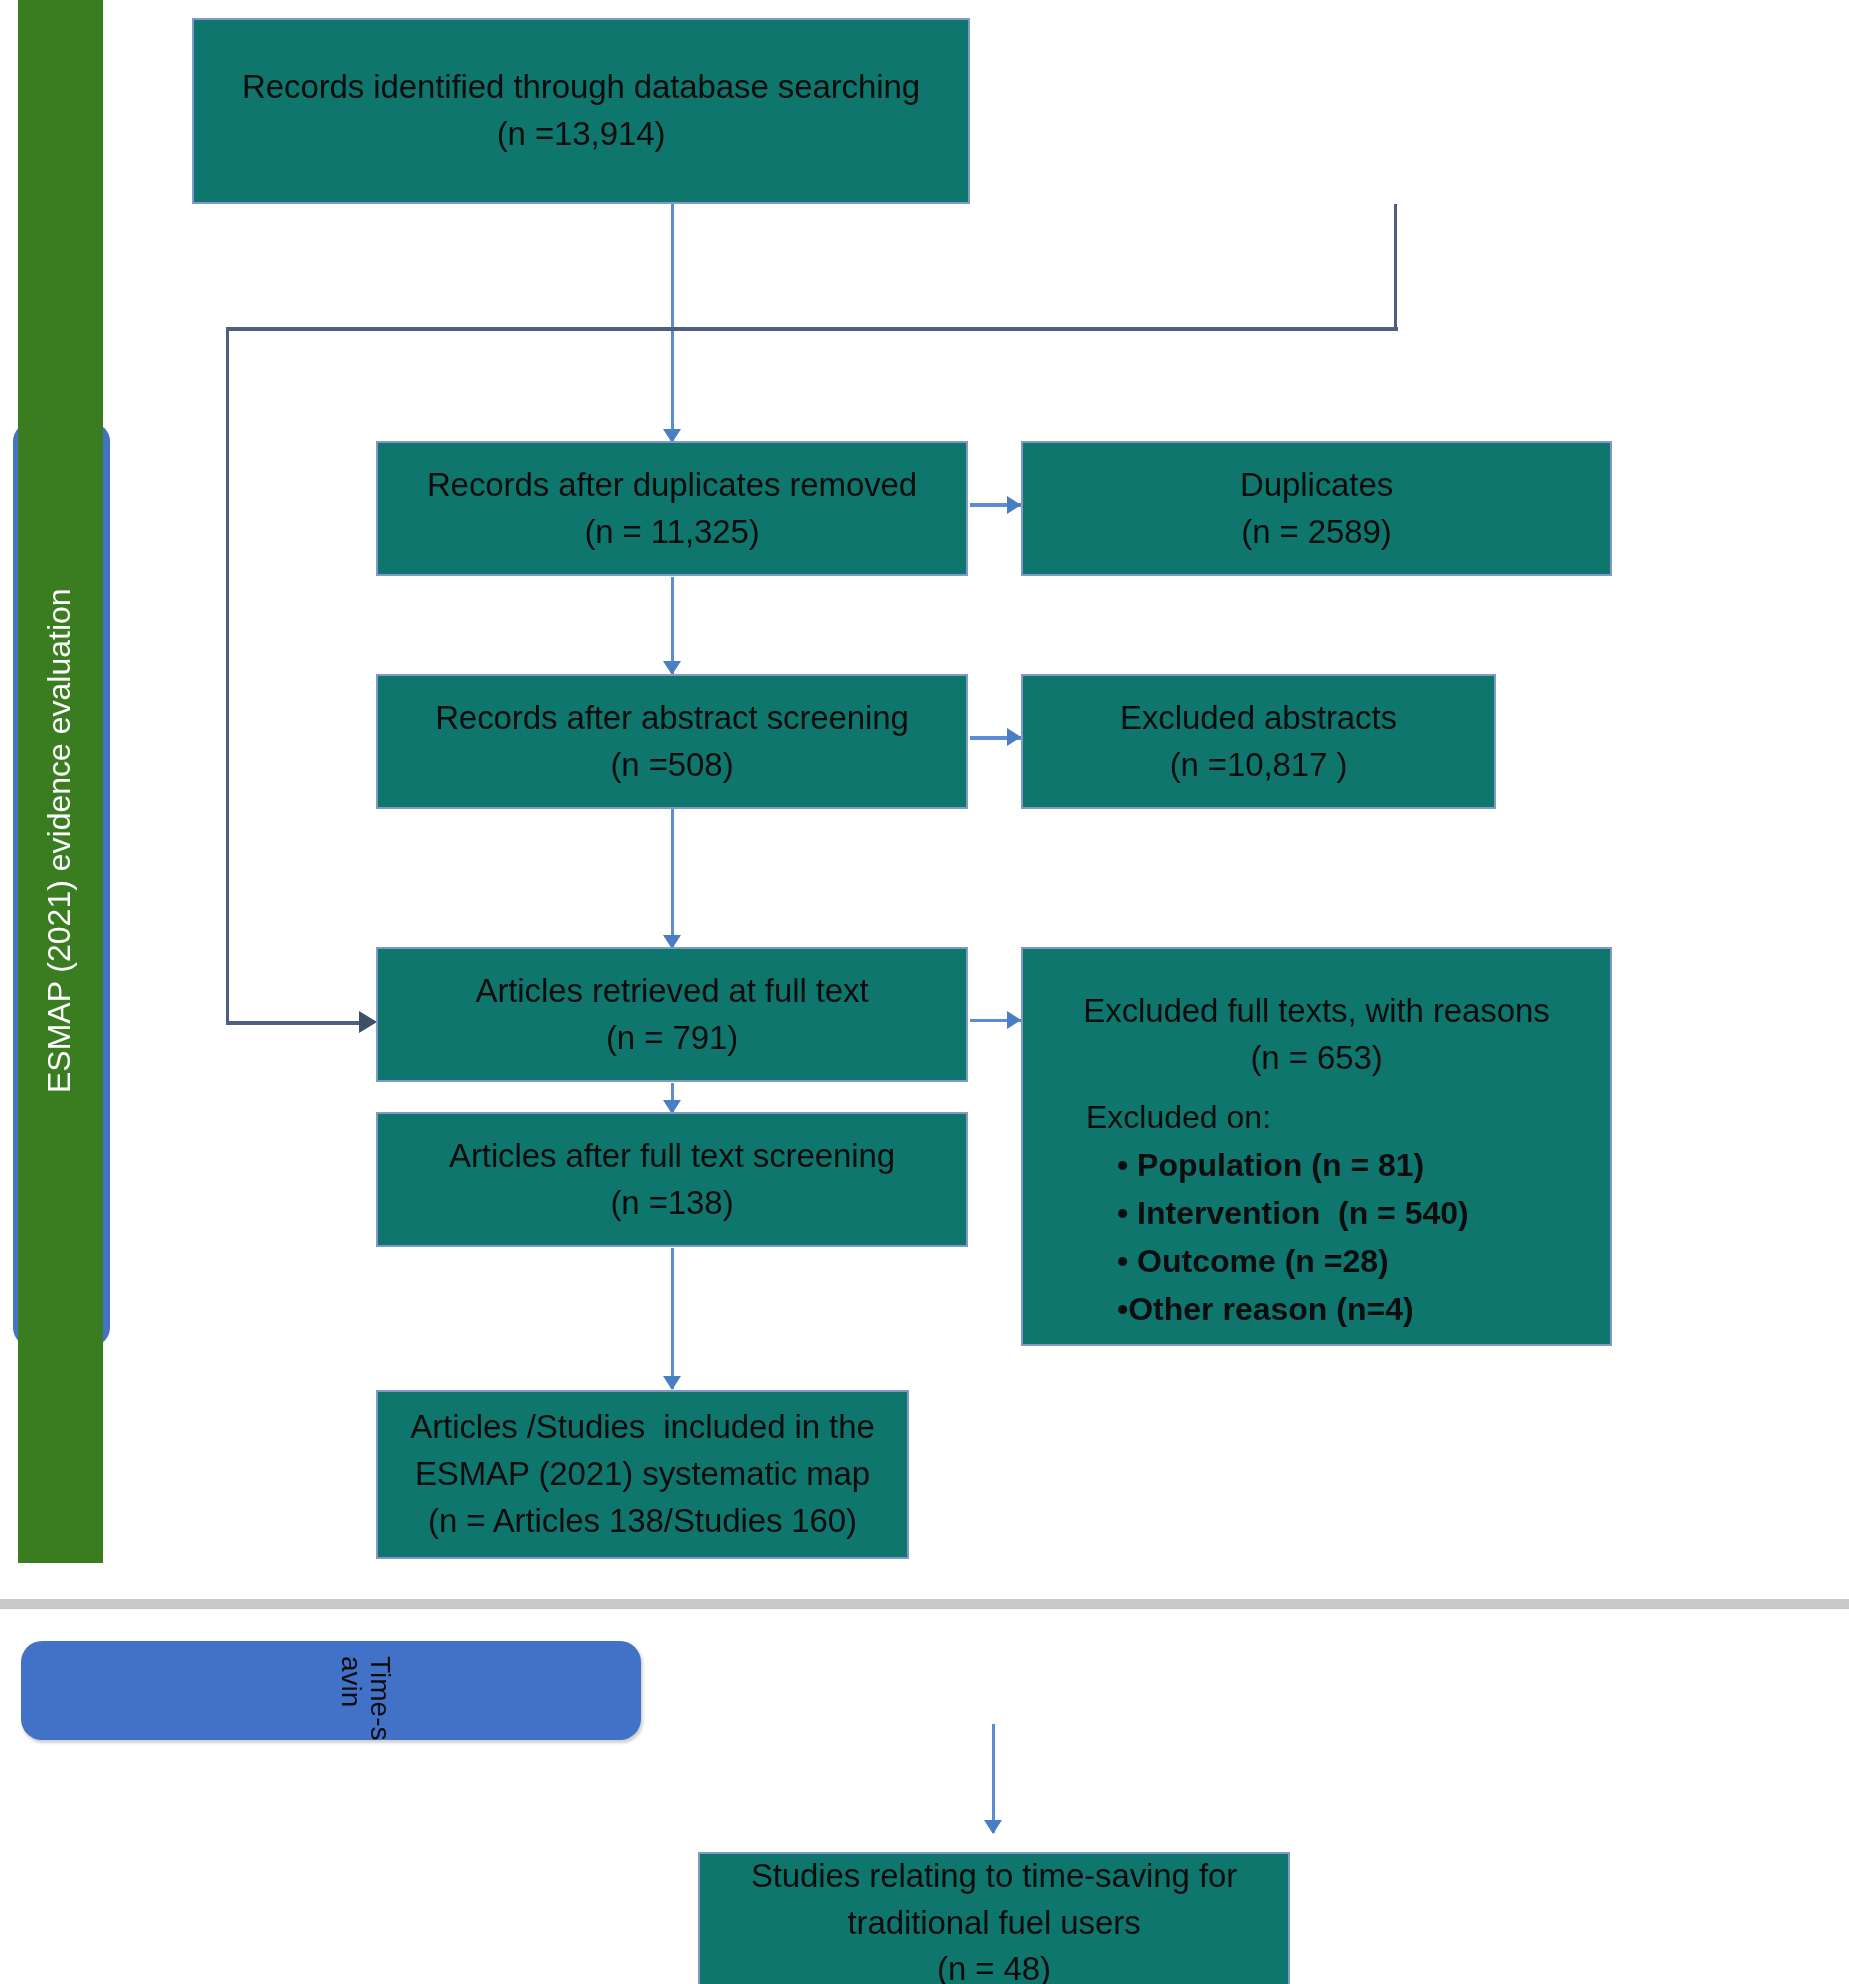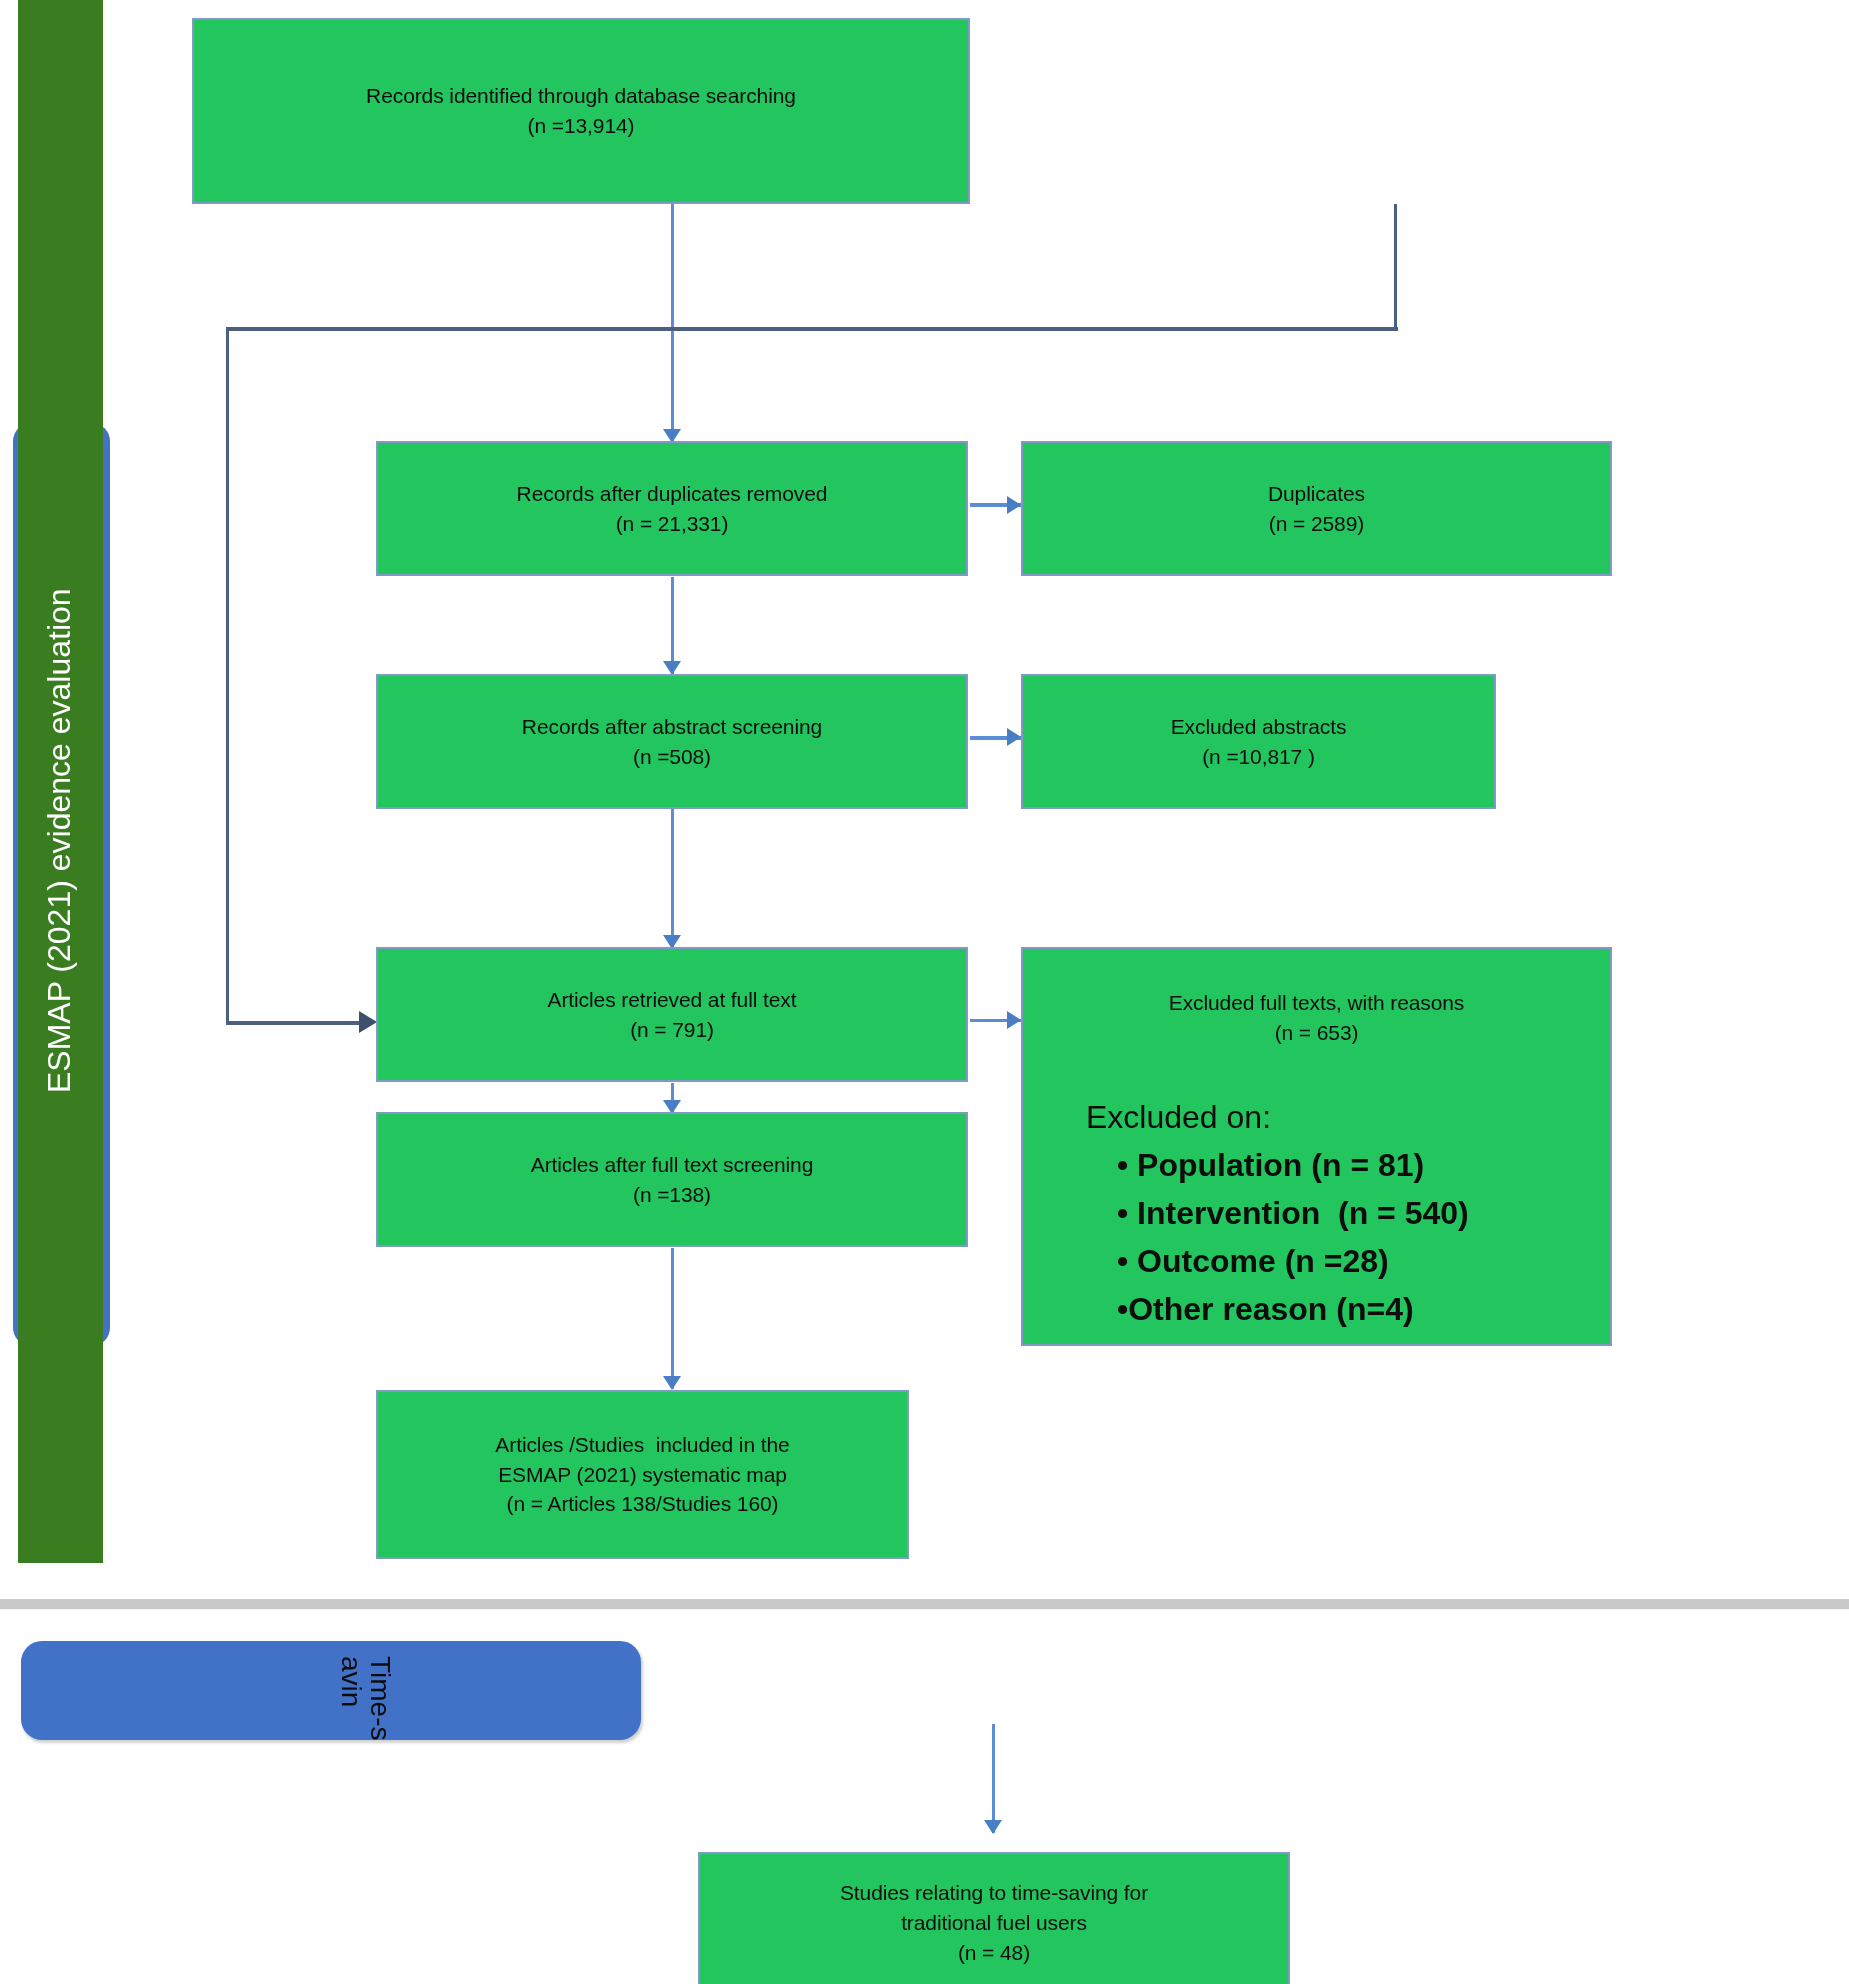--- a/index.html
+++ b/index.html
@@ -15,29 +15,29 @@
     width: 1850px;
     height: 1985px;
     background: #ffffff;
     overflow: hidden;
   }
 
   
   .box {
     position: absolute;
     box-sizing: border-box;
-    background: #22c55e;
+    background: #0f766e;
     border: 2.1px solid #8099c9;
     display: flex;
     flex-direction: column;
     align-items: center;
     justify-content: center;
     text-align: center;
     color: #0d0d0d;
-    font-size: 21px;
+    font-size: 33px;
     line-height: 1.42;
     letter-spacing: -0.1px;
   }
   .box .ln { display: block; white-space: pre; }
 
   
   .phase-band {
     position: absolute;
     background: #3a7d21;
     z-index: 3;
@@ -157,21 +157,21 @@
   <div class="arrow-down" style="left:663px; top:429px;"></div>
 
   <div class="conn-dark-v" style="left:1394px; top:204px; height:125px;"></div>
   <div class="conn-dark-h" style="left:226px; top:327px; width:1172px;"></div>
   <div class="conn-dark-v" style="left:226px; top:327px; height:695px;"></div>
   <div class="conn-dark-h" style="left:226px; top:1021px; width:144px;"></div>
   <div class="arrow-right-dark" style="left:359px; top:1011px;"></div>
 
   <div class="box" style="left:376px; top:441px; width:592px; height:135px;">
     <span class="ln">Records after duplicates removed</span>
-    <span class="ln">(n = 21,331)</span>
+    <span class="ln">(n = 11,325)</span>
   </div>
 
   <div class="conn-h" style="left:970px; top:503px; width:51px; height:3.5px;"></div>
   <div class="arrow-right" style="left:1007px; top:496px;"></div>
 
   <div class="box" style="left:1021px; top:441px; width:591px; height:135px;">
     <span class="ln">Duplicates</span>
     <span class="ln">(n = 2589)</span>
   </div>
 

